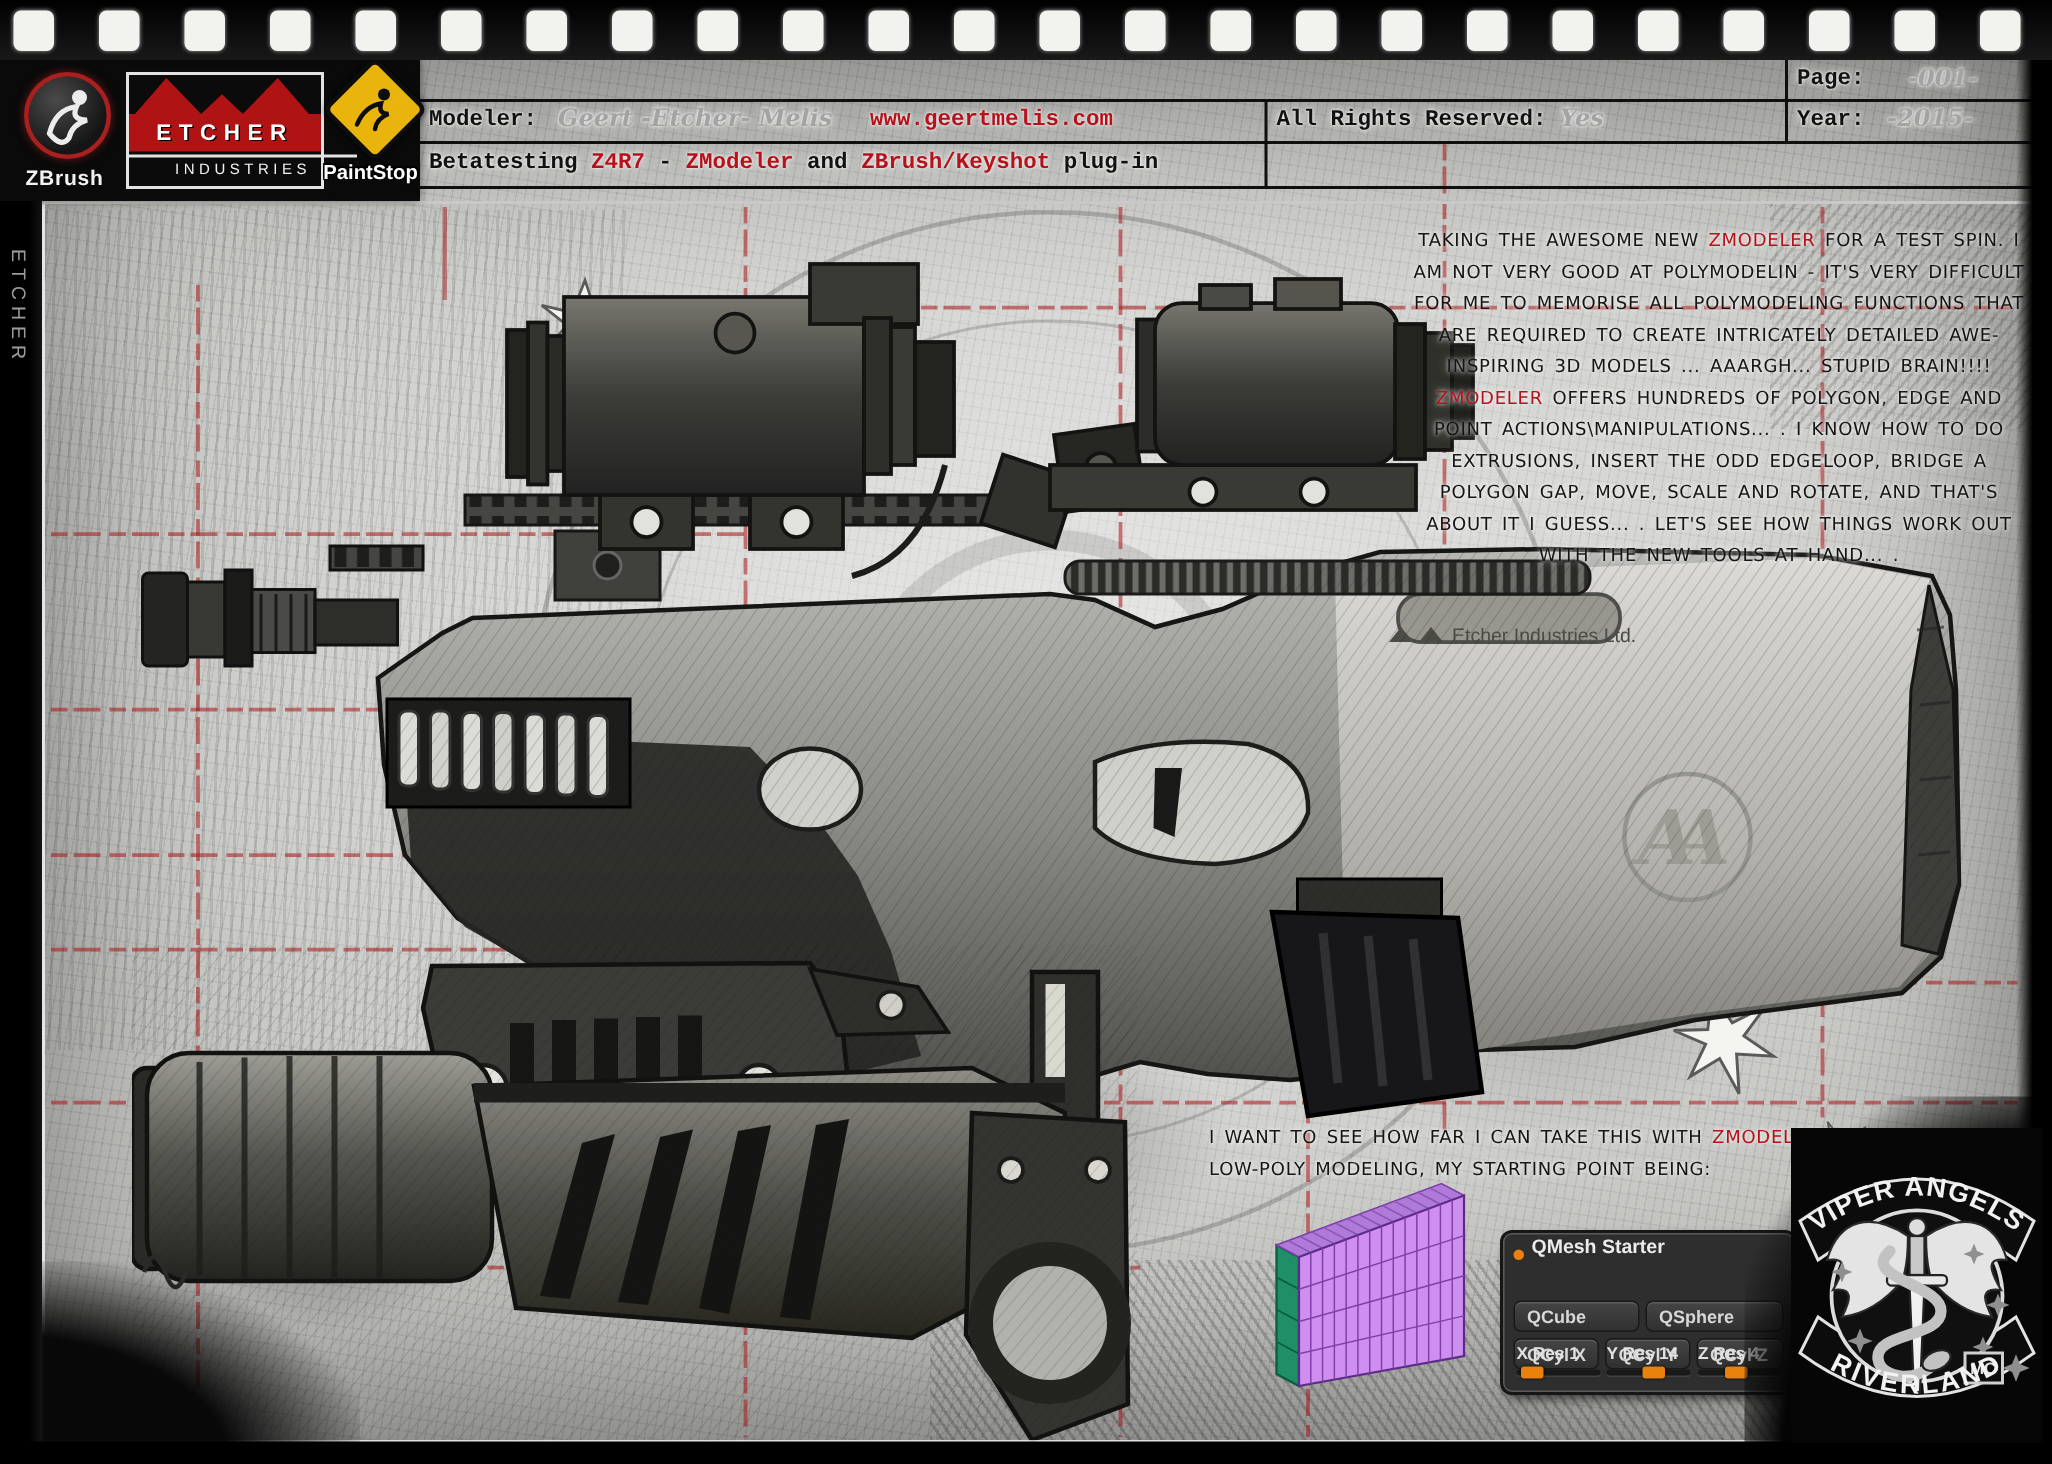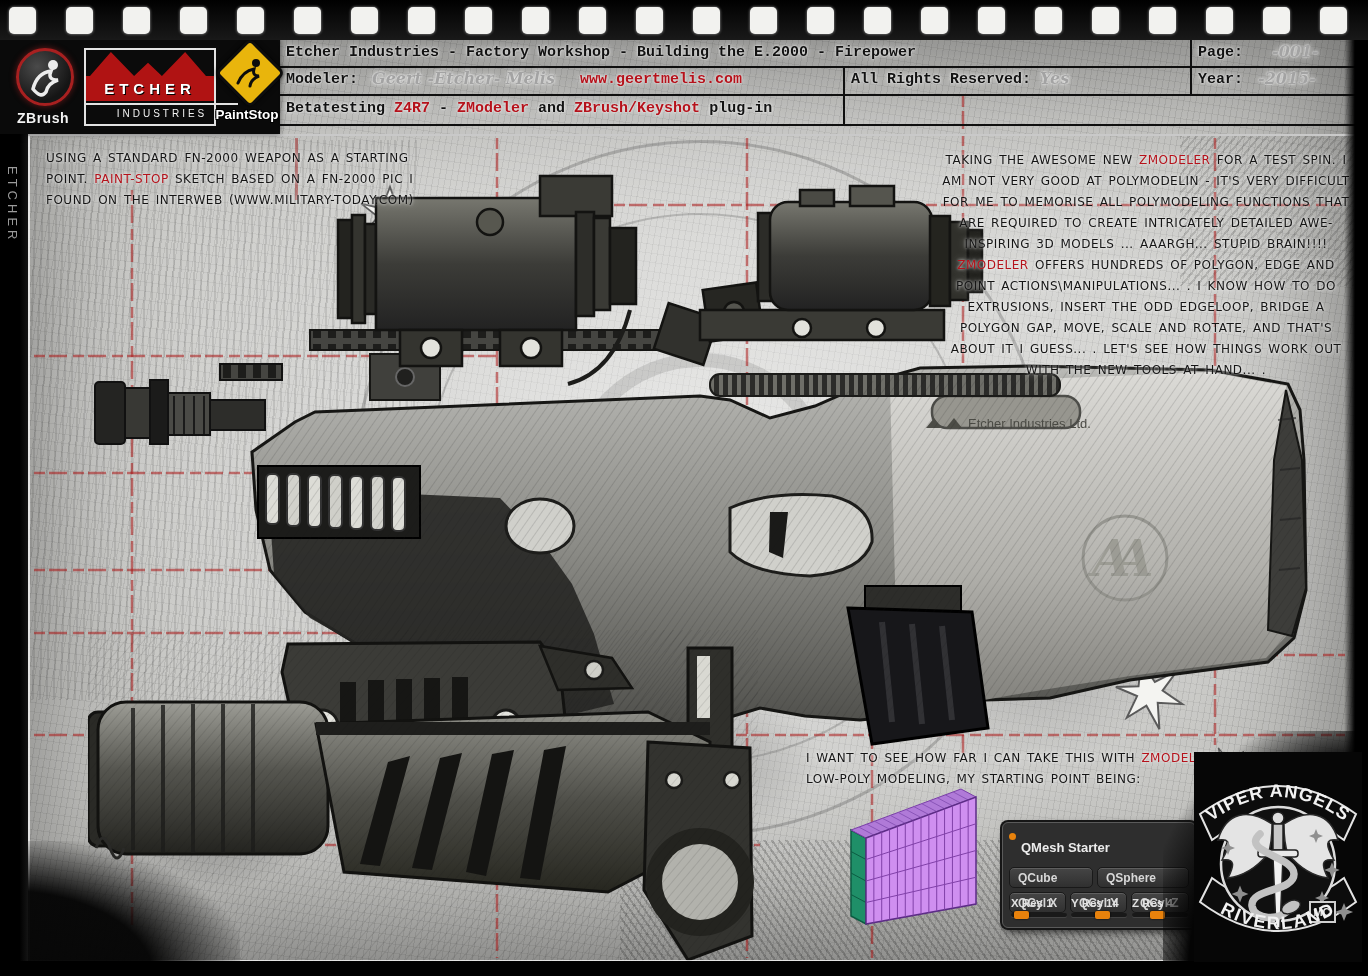--- a/index.html
+++ b/index.html
@@ -89,21 +89,21 @@
   .note-bottom{left:806px;top:748px;width:446px;}
   .hand .red{color:#b5121b;}
 
   
   .sketch{z-index:2;}
 
   
   .qmesh{left:1002px;top:822px;width:192px;height:104px;background:#2e2e2e;border:1px solid #5a5a5a;
     border-radius:6px;box-shadow:0 0 0 2px #161616,3px 4px 8px rgba(0,0,0,.7);z-index:4;
     font-family:"Liberation Sans",sans-serif;}
-  .qm-title{position:absolute;left:18px;top:17px;color:#ececec;font-weight:bold;font-size:13px;}
+  .qm-title{position:absolute;left:18px;top:0;color:#ececec;font-weight:bold;font-size:13px;}
   .qm-dot{position:absolute;left:6px;top:10px;width:7px;height:7px;border-radius:50%;background:#e8820c;}
   .qbtn{position:absolute;height:21px;background:linear-gradient(#454545,#303030);
     border:1px solid #191919;border-radius:5px;color:#d8d8d8;font-weight:bold;font-size:12px;
     line-height:21px;padding-left:8px;box-sizing:border-box;
     box-shadow:inset 0 1px 0 rgba(255,255,255,.14);cursor:pointer;margin-top:20px;}
   .qslider{position:absolute;width:56px;height:26px;}
   .qslabel{color:#e2e2e2;font-weight:bold;font-size:11.5px;white-space:nowrap;}
   .qtrack{position:relative;margin-top:4px;height:4px;background:#191919;border-radius:2px;
     box-shadow:0 1px 0 rgba(255,255,255,.1);}
   .knob{position:absolute;top:-2px;width:15px;height:8px;background:#e8820c;border-radius:2px;
@@ -402,38 +402,36 @@
   </div>
 
   <div class="abs hline" style="left:278px;top:66px;width:1078px;"></div>
   <div class="abs hline" style="left:278px;top:94px;width:1078px;"></div>
   <div class="abs hline" style="left:278px;top:124px;width:1078px;"></div>
   <div class="abs hline" style="left:28px;top:134px;width:1328px;"></div>
   <div class="abs vline" style="left:278px;top:40px;height:94px;"></div>
   <div class="abs vline" style="left:843px;top:66px;height:58px;"></div>
   <div class="abs vline" style="left:1190px;top:40px;height:54px;"></div>
 
-  <div class="abs hcell type" style="left:286px;top:44px;">Etcher Industries - Factory Workshop - Building the E.2000 - Firepower</div>
   <div class="abs hcell type" style="left:1198px;top:44px;">Page:</div>
   <div class="abs hcell script" style="left:1272px;top:42px;">-001-</div>
 
   <div class="abs hcell type" style="left:286px;top:71px;">Modeler:</div>
   <div class="abs hcell script" style="left:372px;top:69px;">Geert -Etcher- Melis</div>
   <div class="abs hcell type red" style="left:580px;top:71px;">www.geertmelis.com</div>
   <div class="abs hcell type" style="left:851px;top:71px;">All Rights Reserved:</div>
   <div class="abs hcell script" style="left:1040px;top:69px;">Yes</div>
   <div class="abs hcell type" style="left:1198px;top:71px;">Year:</div>
   <div class="abs hcell script" style="left:1258px;top:69px;">-2015-</div>
 
   <div class="abs hcell type" style="left:286px;top:100px;">
     <span>Betatesting </span><span class="red">Z4R7</span><span> - </span><span class="red">ZModeler</span><span> and </span><span class="red">ZBrush/Keyshot</span><span> plug-in</span>
   </div>
 
   <div class="abs hand note-left">
-    <p><span>Using a standard FN-2000 weapon as a starting point. </span><span class="red">Paint-Stop</span><span> sketch based on a FN-2000 pic I found on the interweb (www.military-today.com)</span></p>
   </div>
   <div class="abs hand note-right">
     <span>Taking the awesome new </span><span class="red">ZModeler</span><span> for a test spin. I am not very good at polymodelin - it's very difficult for me to memorise all polymodeling functions that are required to create intricately detailed awe-inspiring 3d models ... aaargh... stupid brain!!!! </span><span class="red">ZModeler</span><span> offers hundreds of polygon, edge and point actions\manipulations... . I know how to do extrusions, insert the odd edgeloop, bridge a polygon gap, move, scale and rotate, and that's about it I guess... . Let's see how things work out with the new tools at hand... .</span>
   </div>
   <div class="abs hand note-bottom">
     <span>I want to see how far I can take this with </span><span class="red">ZModeler</span><span> low-poly modeling, my starting point being:</span>
   </div>
 
   <svg id="mesh-svg" class="abs" style="left:842px;top:784px;z-index:3;" width="170" height="160" viewBox="0 0 170 160">
       <polygon points="9,46 24,54 24,140 9,132" fill="#1f8f68" stroke="#0c5c42" stroke-width="1.5"></polygon>

